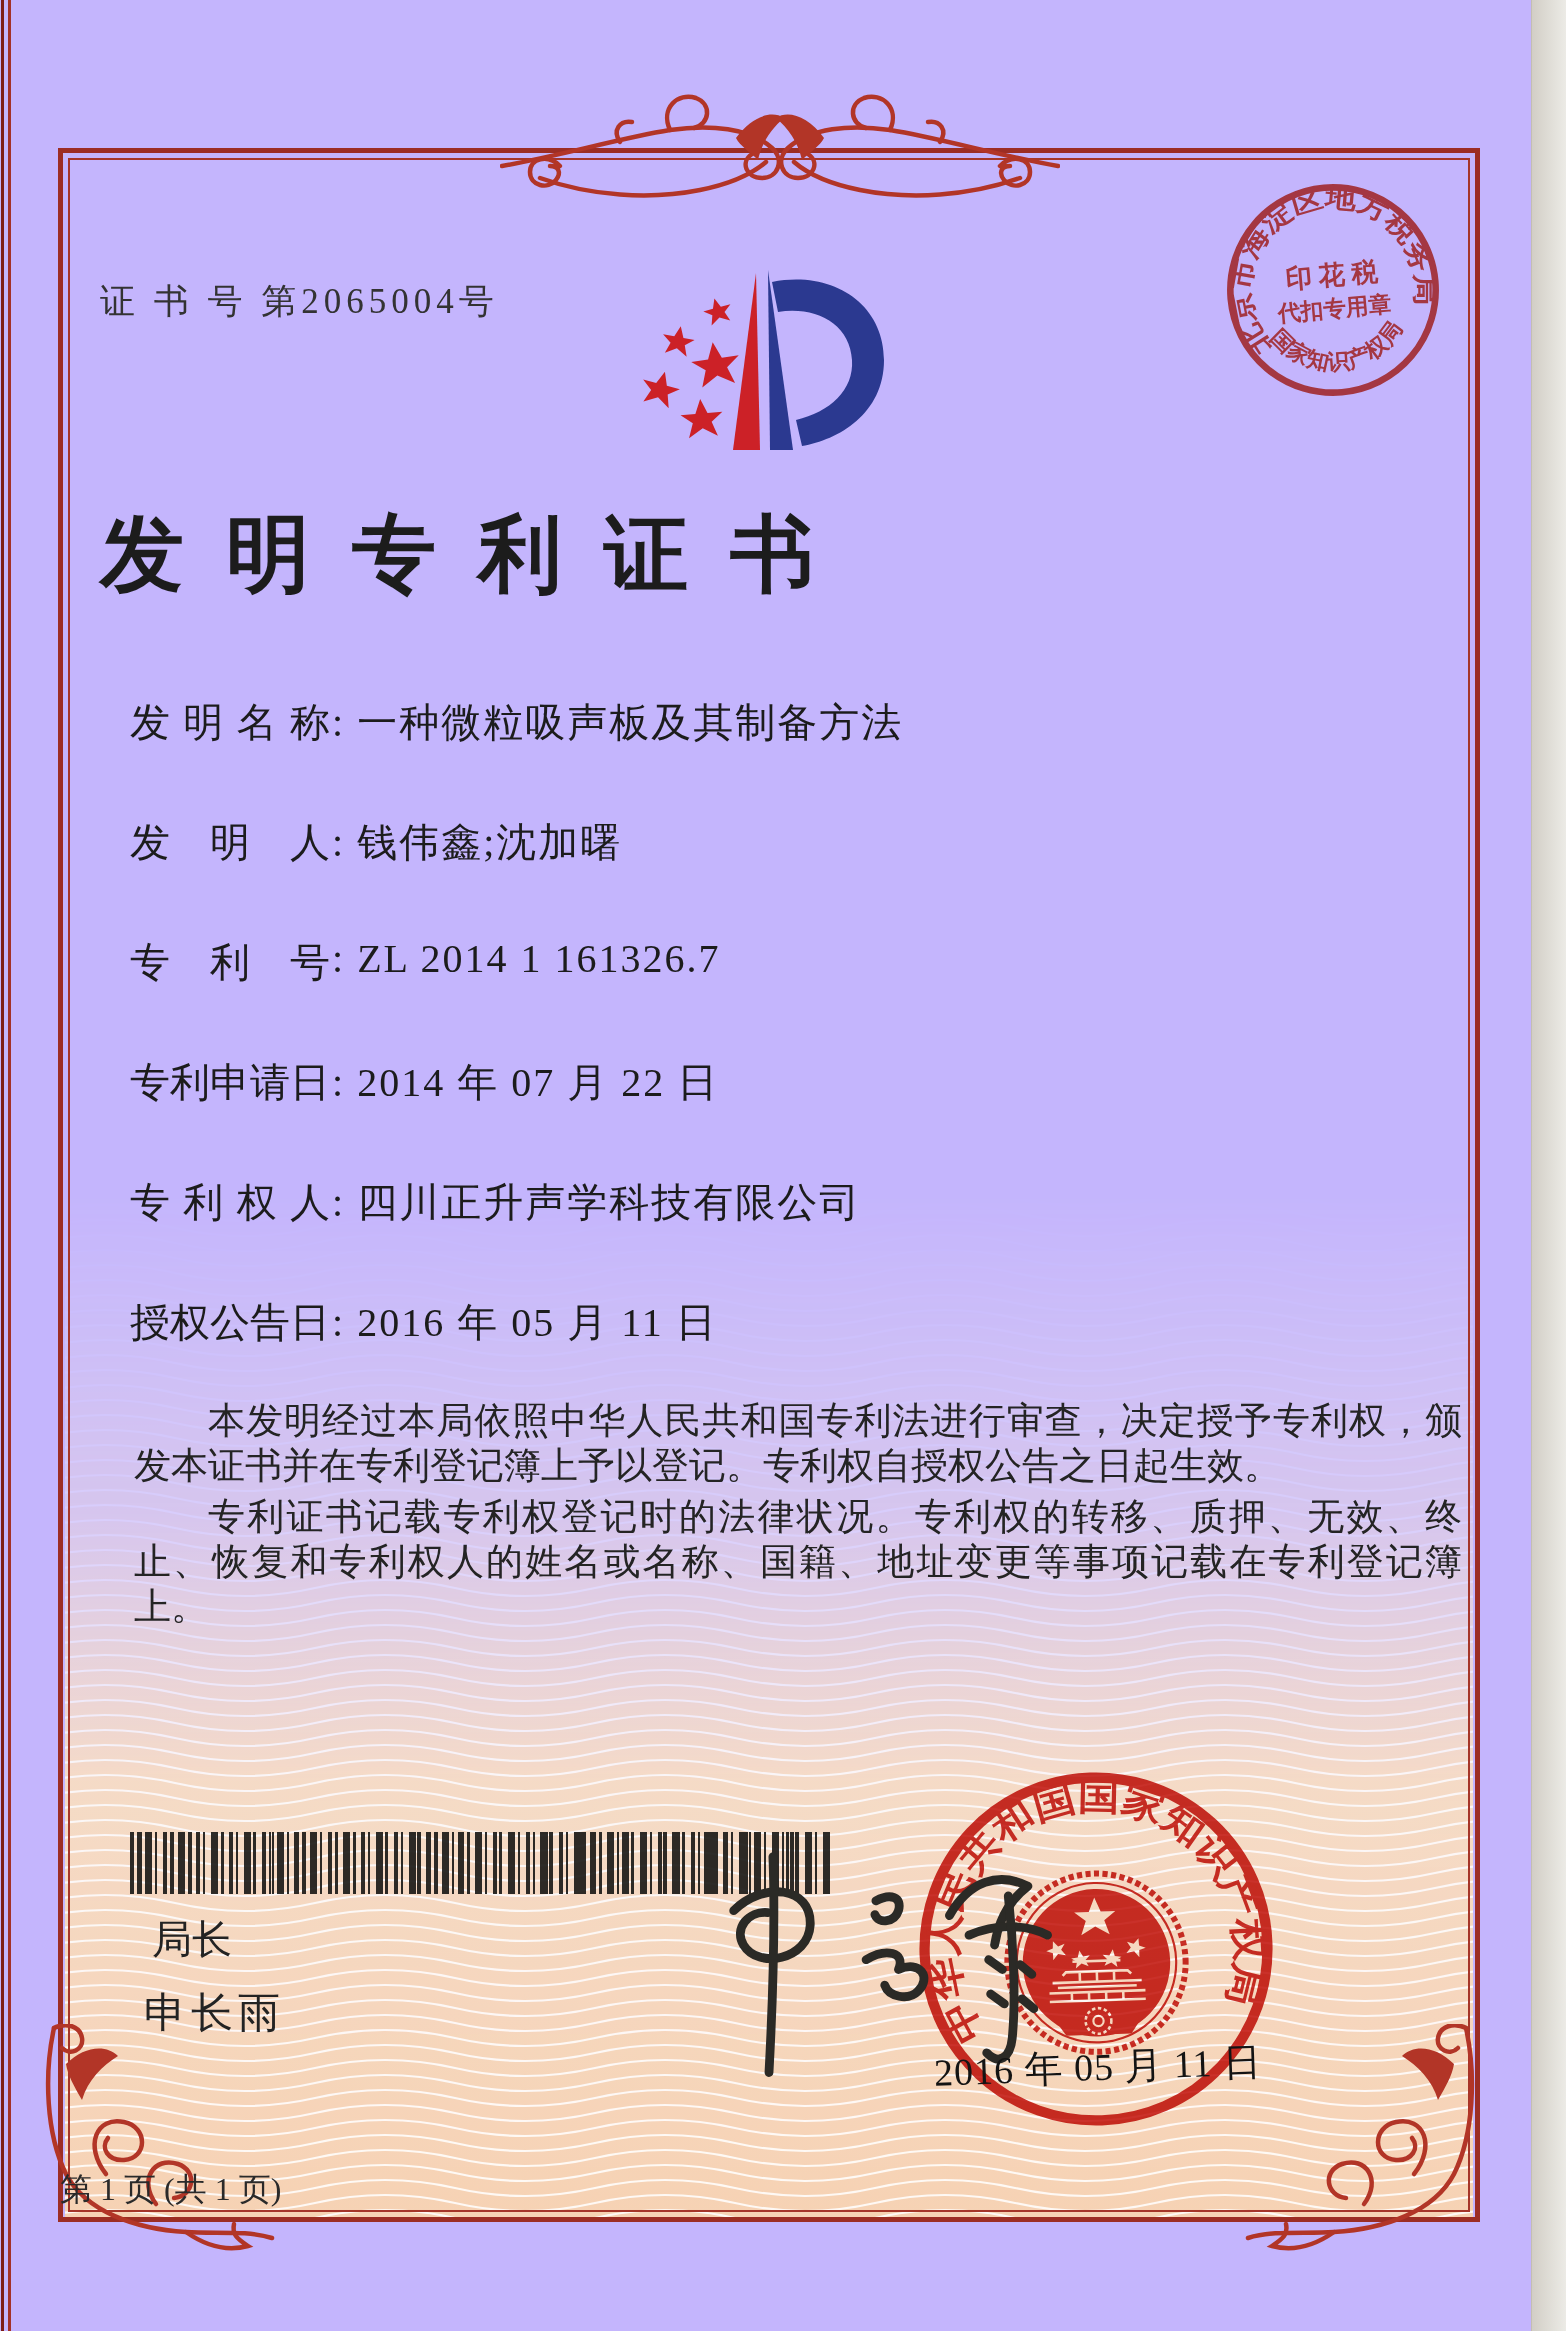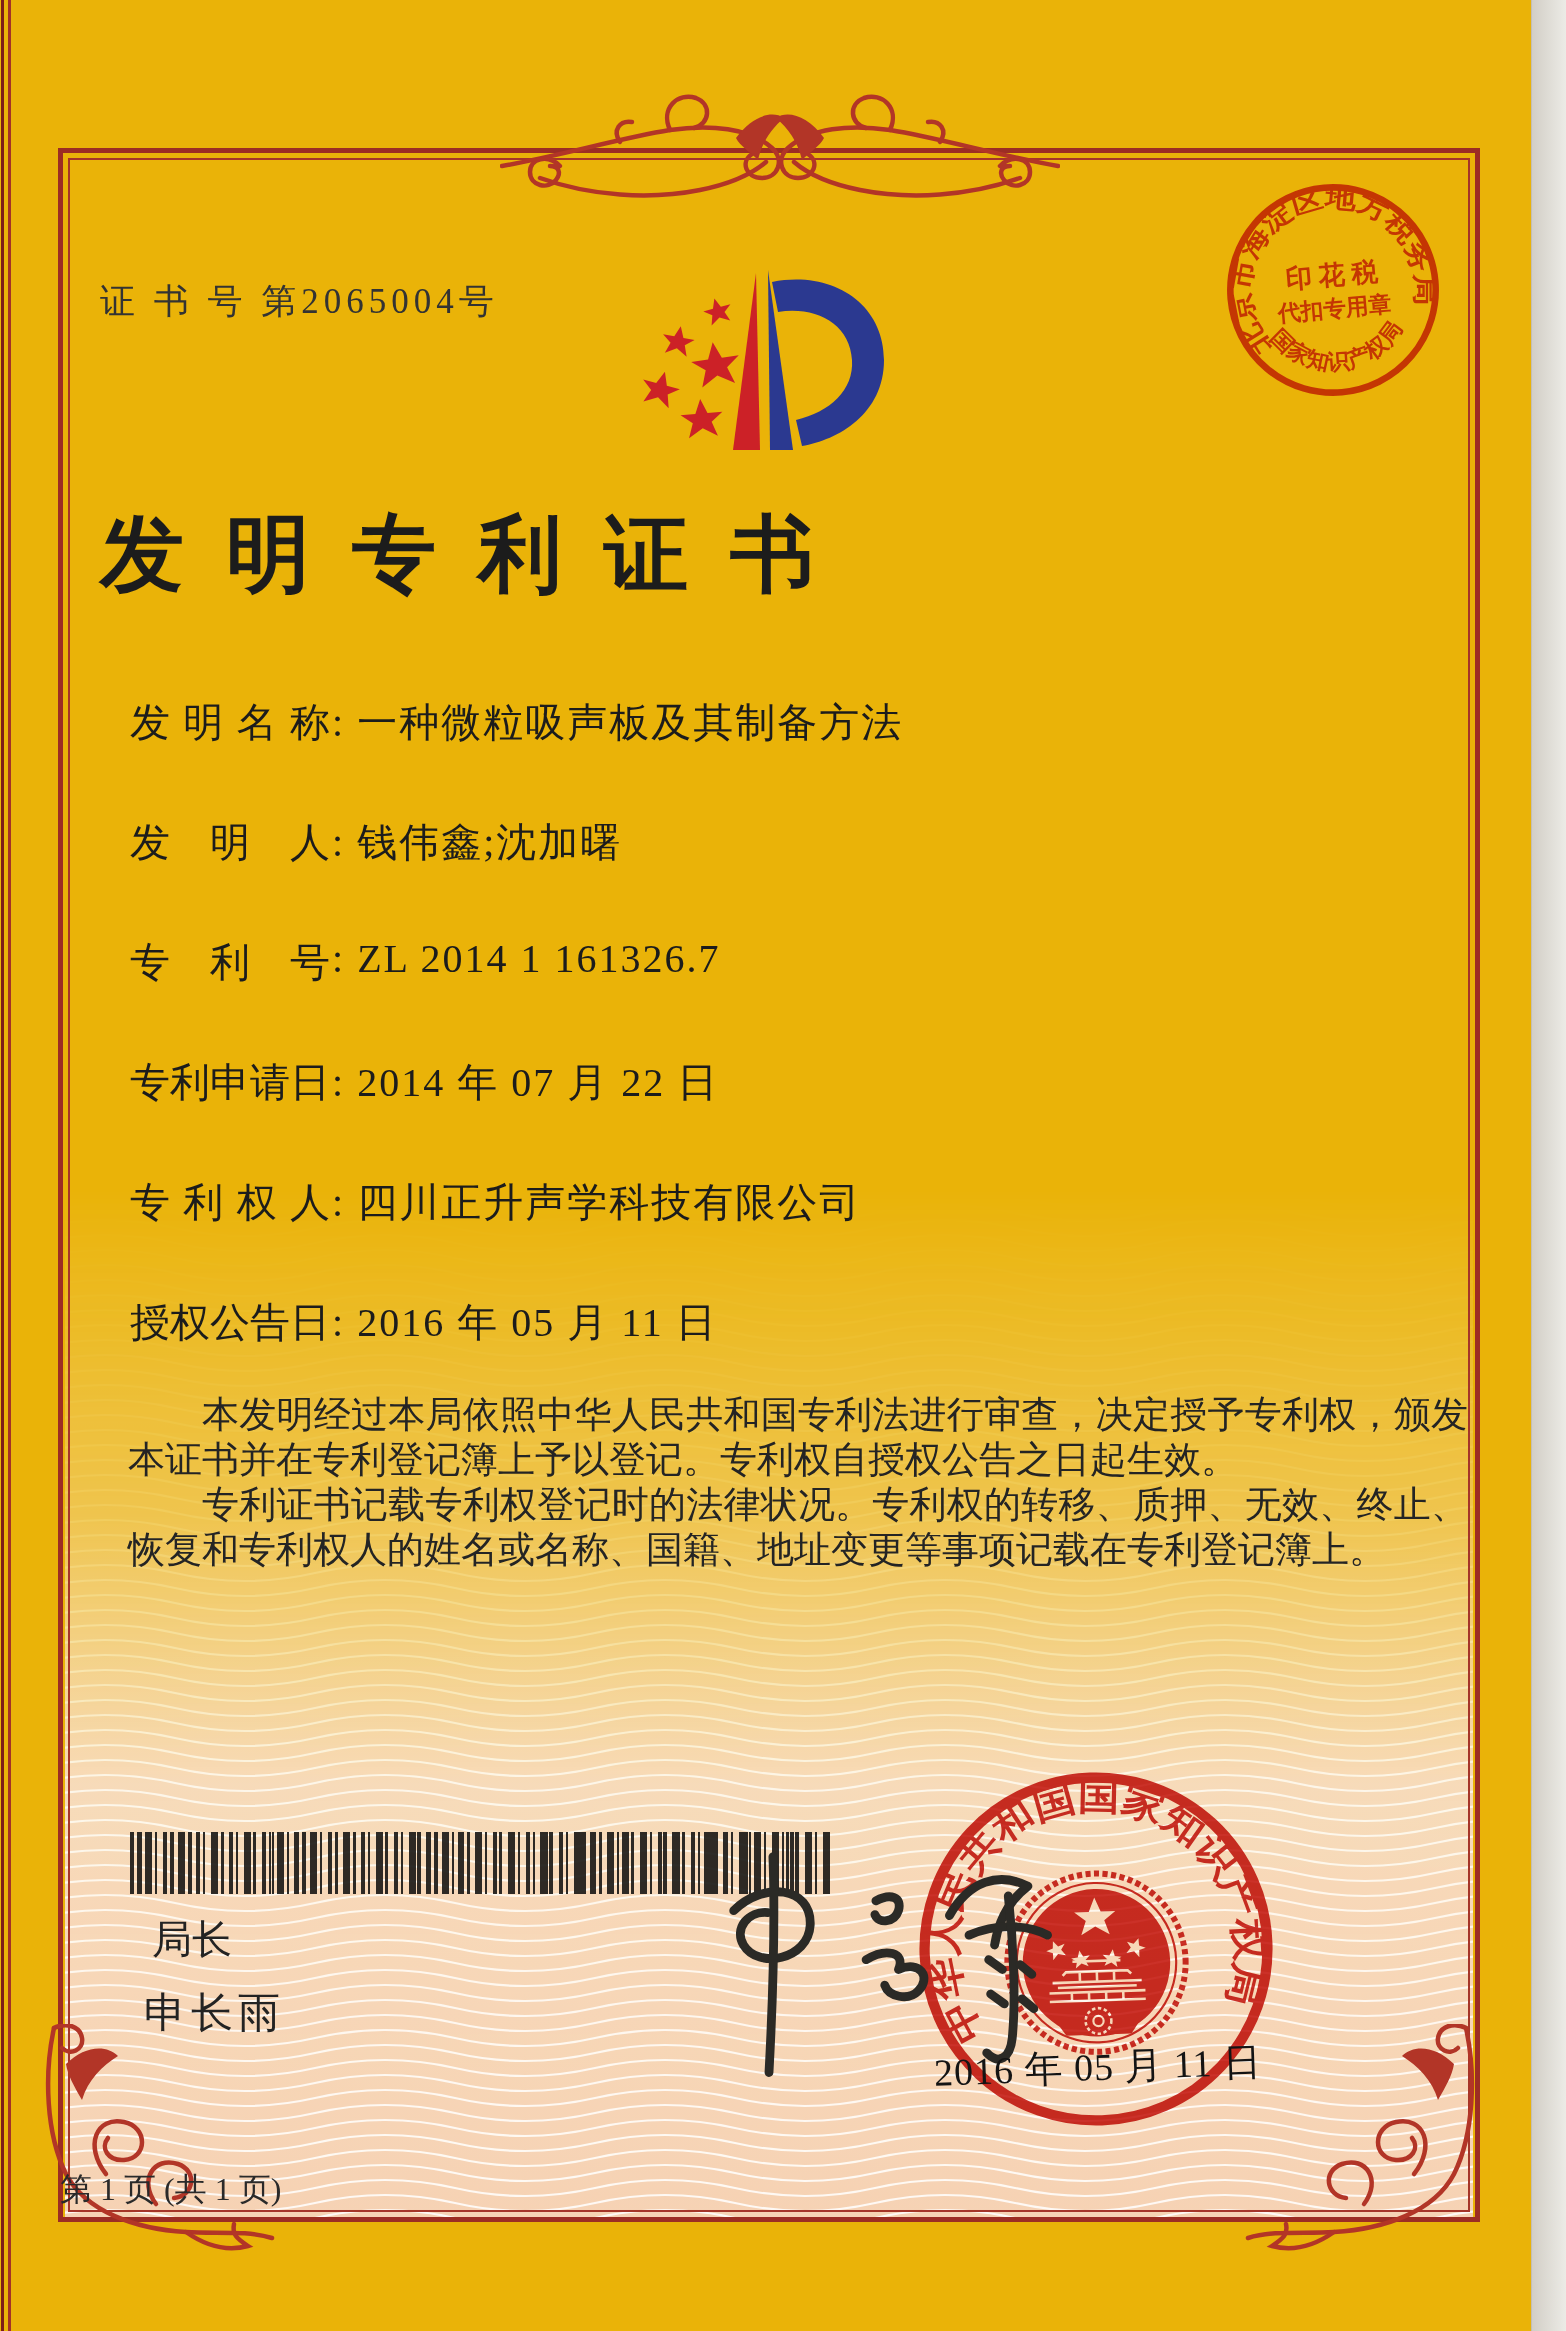--- a/index.html
+++ b/index.html
@@ -1,16 +1,16 @@
 <!DOCTYPE html>
 <html><head>
 <meta charset="utf-8">
 <style>
   html,body{margin:0;padding:0;background:#888;}
-  .page{position:relative;width:1566px;height:2331px;background:#eab308;overflow:hidden;
+  .page{position:relative;width:1566px;height:2331px;background:#c4b5fd;overflow:hidden;
         font-family:"Liberation Serif","DejaVu Serif",serif;color:#1f1f1f;}
   
   .edge-line-a{position:absolute;left:1px;top:0;width:3px;height:100%;background:#7e1d17;z-index:9;}
   .edge-line-b{position:absolute;left:8px;top:0;width:3px;height:100%;background:#a33127;z-index:9;}
   .scan-edge-right{position:absolute;right:0;top:0;width:34px;height:100%;
         background:linear-gradient(90deg,#d2cec6,#ecebe6);border-left:1px solid #c4beb2;z-index:9;}
   
   .frame{position:absolute;left:58px;top:148px;width:1422px;height:2074px;
          border:5px solid #9c2d24;z-index:1;box-sizing:border-box;}
   .frame::after{content:'';position:absolute;inset:5px;border:2px solid #a53529;}
@@ -38,21 +38,21 @@
              font-size:84px;font-weight:700;letter-spacing:42px;text-indent:42px;color:#1c1c1c;z-index:3;}
   
   .fields{position:absolute;left:130px;top:695px;z-index:3;}
   .field-row{height:56px;margin-bottom:64px;font-size:40px;white-space:nowrap;color:#1c1c1c;}
   .flabel{display:inline-block;width:200px;text-align:justify;text-align-last:justify;vertical-align:top;}
   .fcolon{display:inline-block;margin:0 14px 0 2px;}
   .fvalue{letter-spacing:2px;}
   
   .body-text{position:absolute;left:128px;top:1392px;width:1340px;font-size:37px;line-height:45px;
              text-align:justify;color:#242424;z-index:3;}
-  .body-text p{margin:0;text-indent:2em;}
+  .body-text p{margin:6px;text-indent:2em;}
   
   .barcode{position:absolute;left:130px;top:1832px;width:700px;height:62px;z-index:3;opacity:.92;
     background:
      repeating-linear-gradient(90deg,#1d1b18 0 4px,transparent 4px 7px,#1d1b18 7px 9px,transparent 9px 15px,#1d1b18 15px 22px,transparent 22px 25px,#1d1b18 25px 27px,transparent 27px 33px),
      repeating-linear-gradient(90deg,#1d1b18 0 3px,transparent 3px 9px,#1d1b18 9px 12px,transparent 12px 19px,#1d1b18 19px 21px,transparent 21px 41px);}
   
   .signer-title{position:absolute;left:152px;top:1912px;font-size:40px;z-index:3;
         font-family:"Liberation Sans","DejaVu Sans",sans-serif;font-weight:500;color:#232323;}
   .signer-name{position:absolute;left:144px;top:1985px;font-size:42px;letter-spacing:5px;z-index:3;
         font-family:"Liberation Sans","DejaVu Sans",sans-serif;font-weight:500;color:#232323;}

